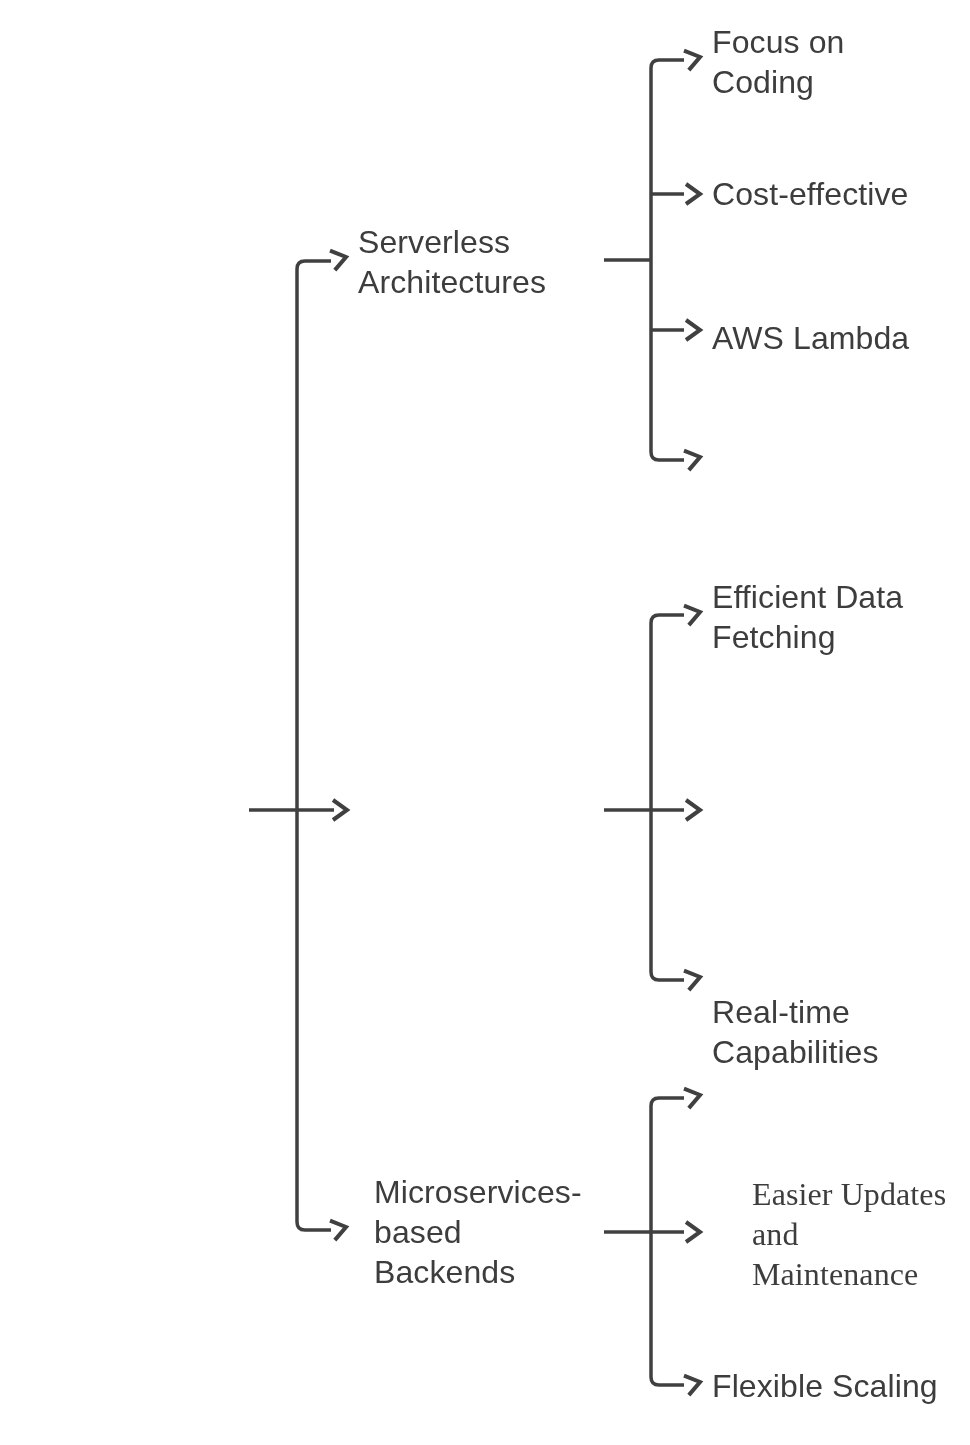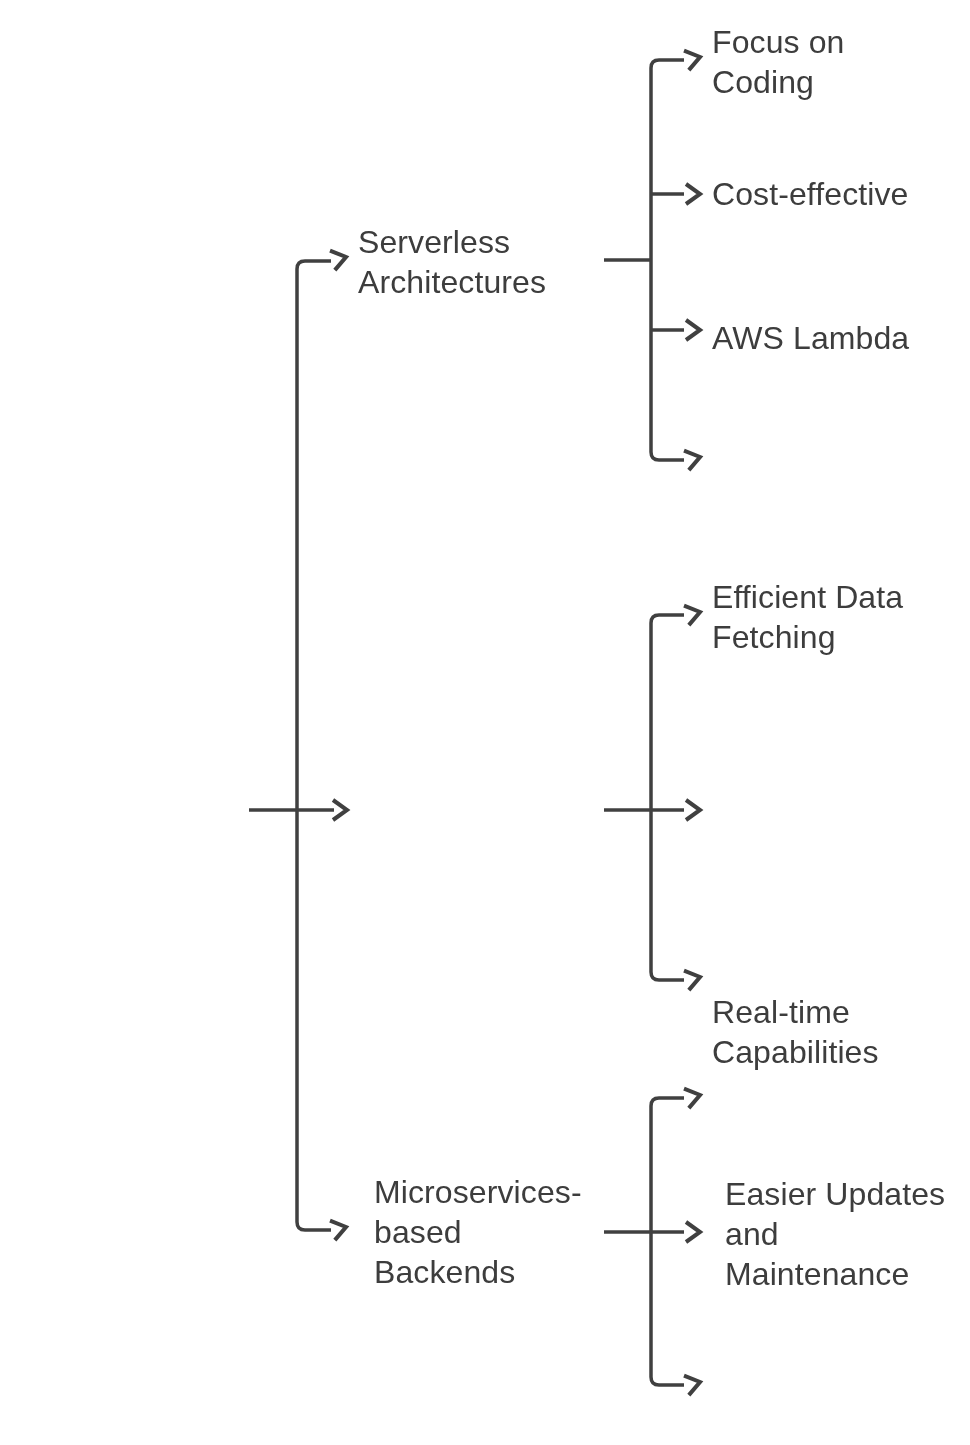--- a/index.html
+++ b/index.html
@@ -92,17 +92,18 @@
   <div class="label" style="left:712px; top:62px;">Focus on
 Coding</div>
   <div class="label" style="left:712px; top:194px;">Cost-effective</div>
   <div class="label" style="left:712px; top:330px;margin-top:8px;">AWS Lambda</div>
 
   <div class="label" style="left:712px; top:617px;">Efficient Data
 Fetching</div>
   <div class="label" style="left:712px; top:1032px;">Real-time
 Capabilities</div>
 
-  <div class="label" style="left:725px; top:1234px;">Easier Updates
+  <div class="label" style="left:752px; top:1234px;font-family:Liberation Serif, serif;">Easier Updates
 and
 Maintenance</div>
+  <div class="label" style="left:712px; top:1386px;">Flexible Scaling</div>
 
 </div>
 
 </body></html>

